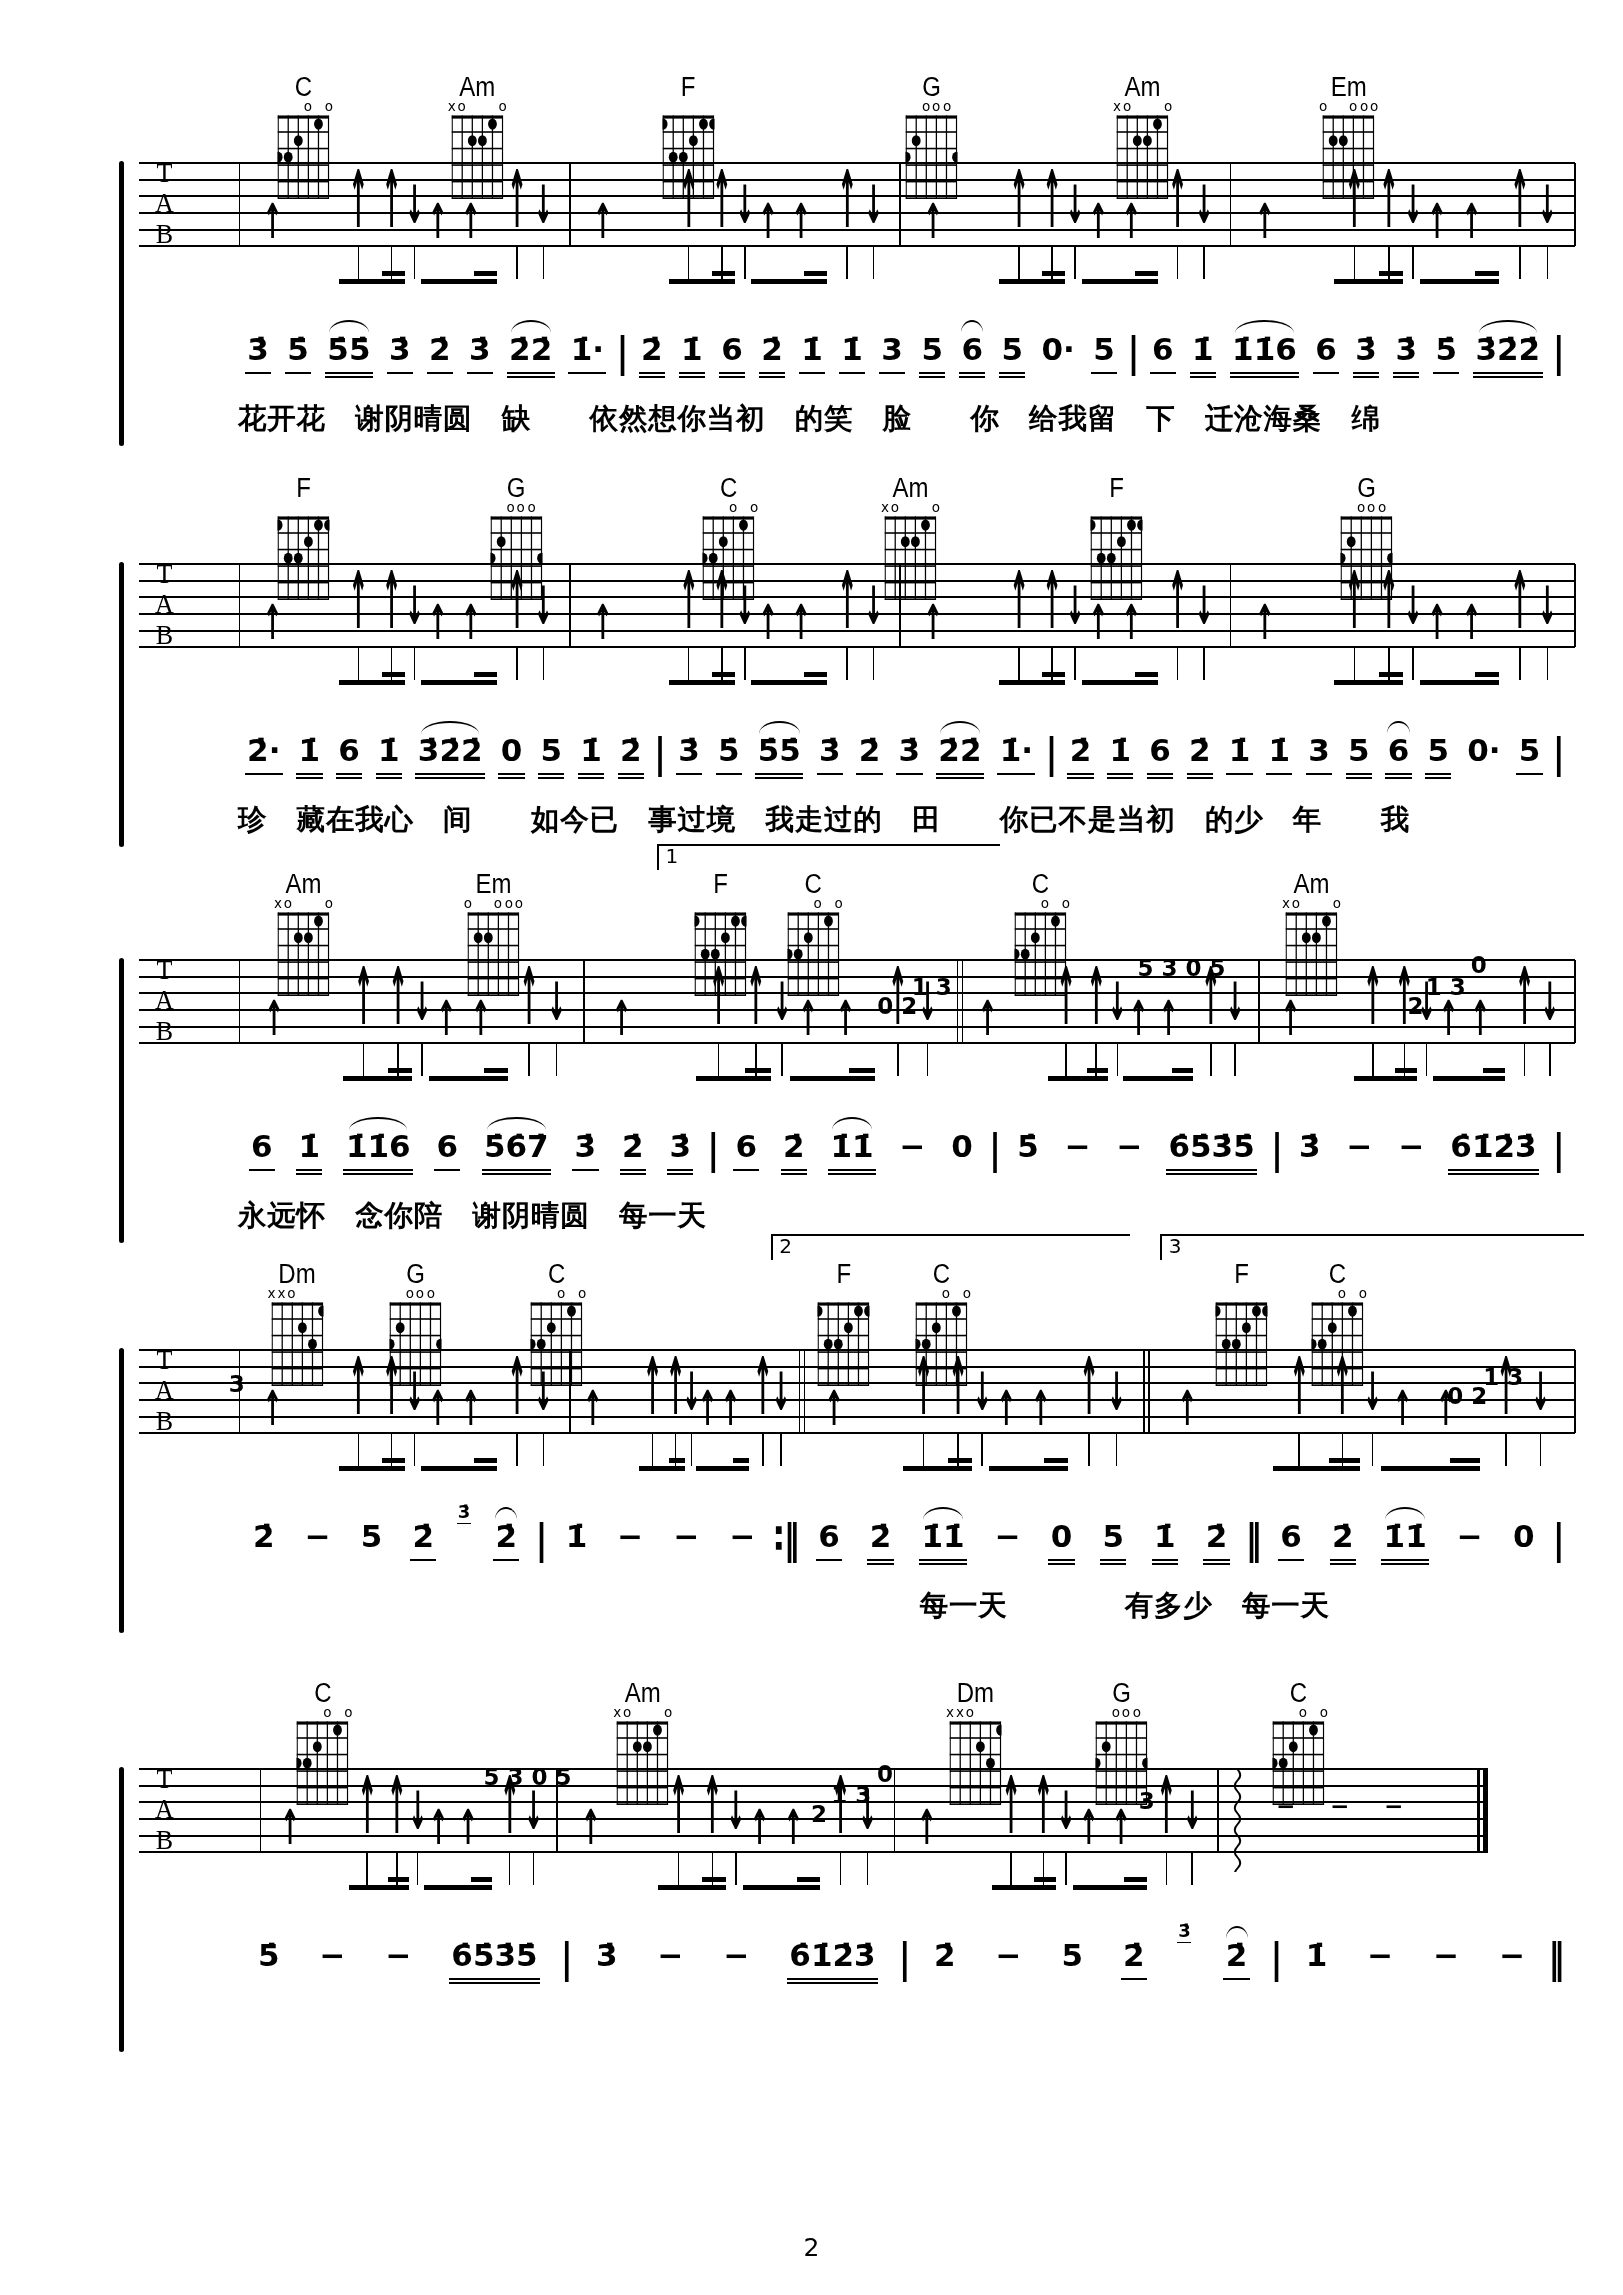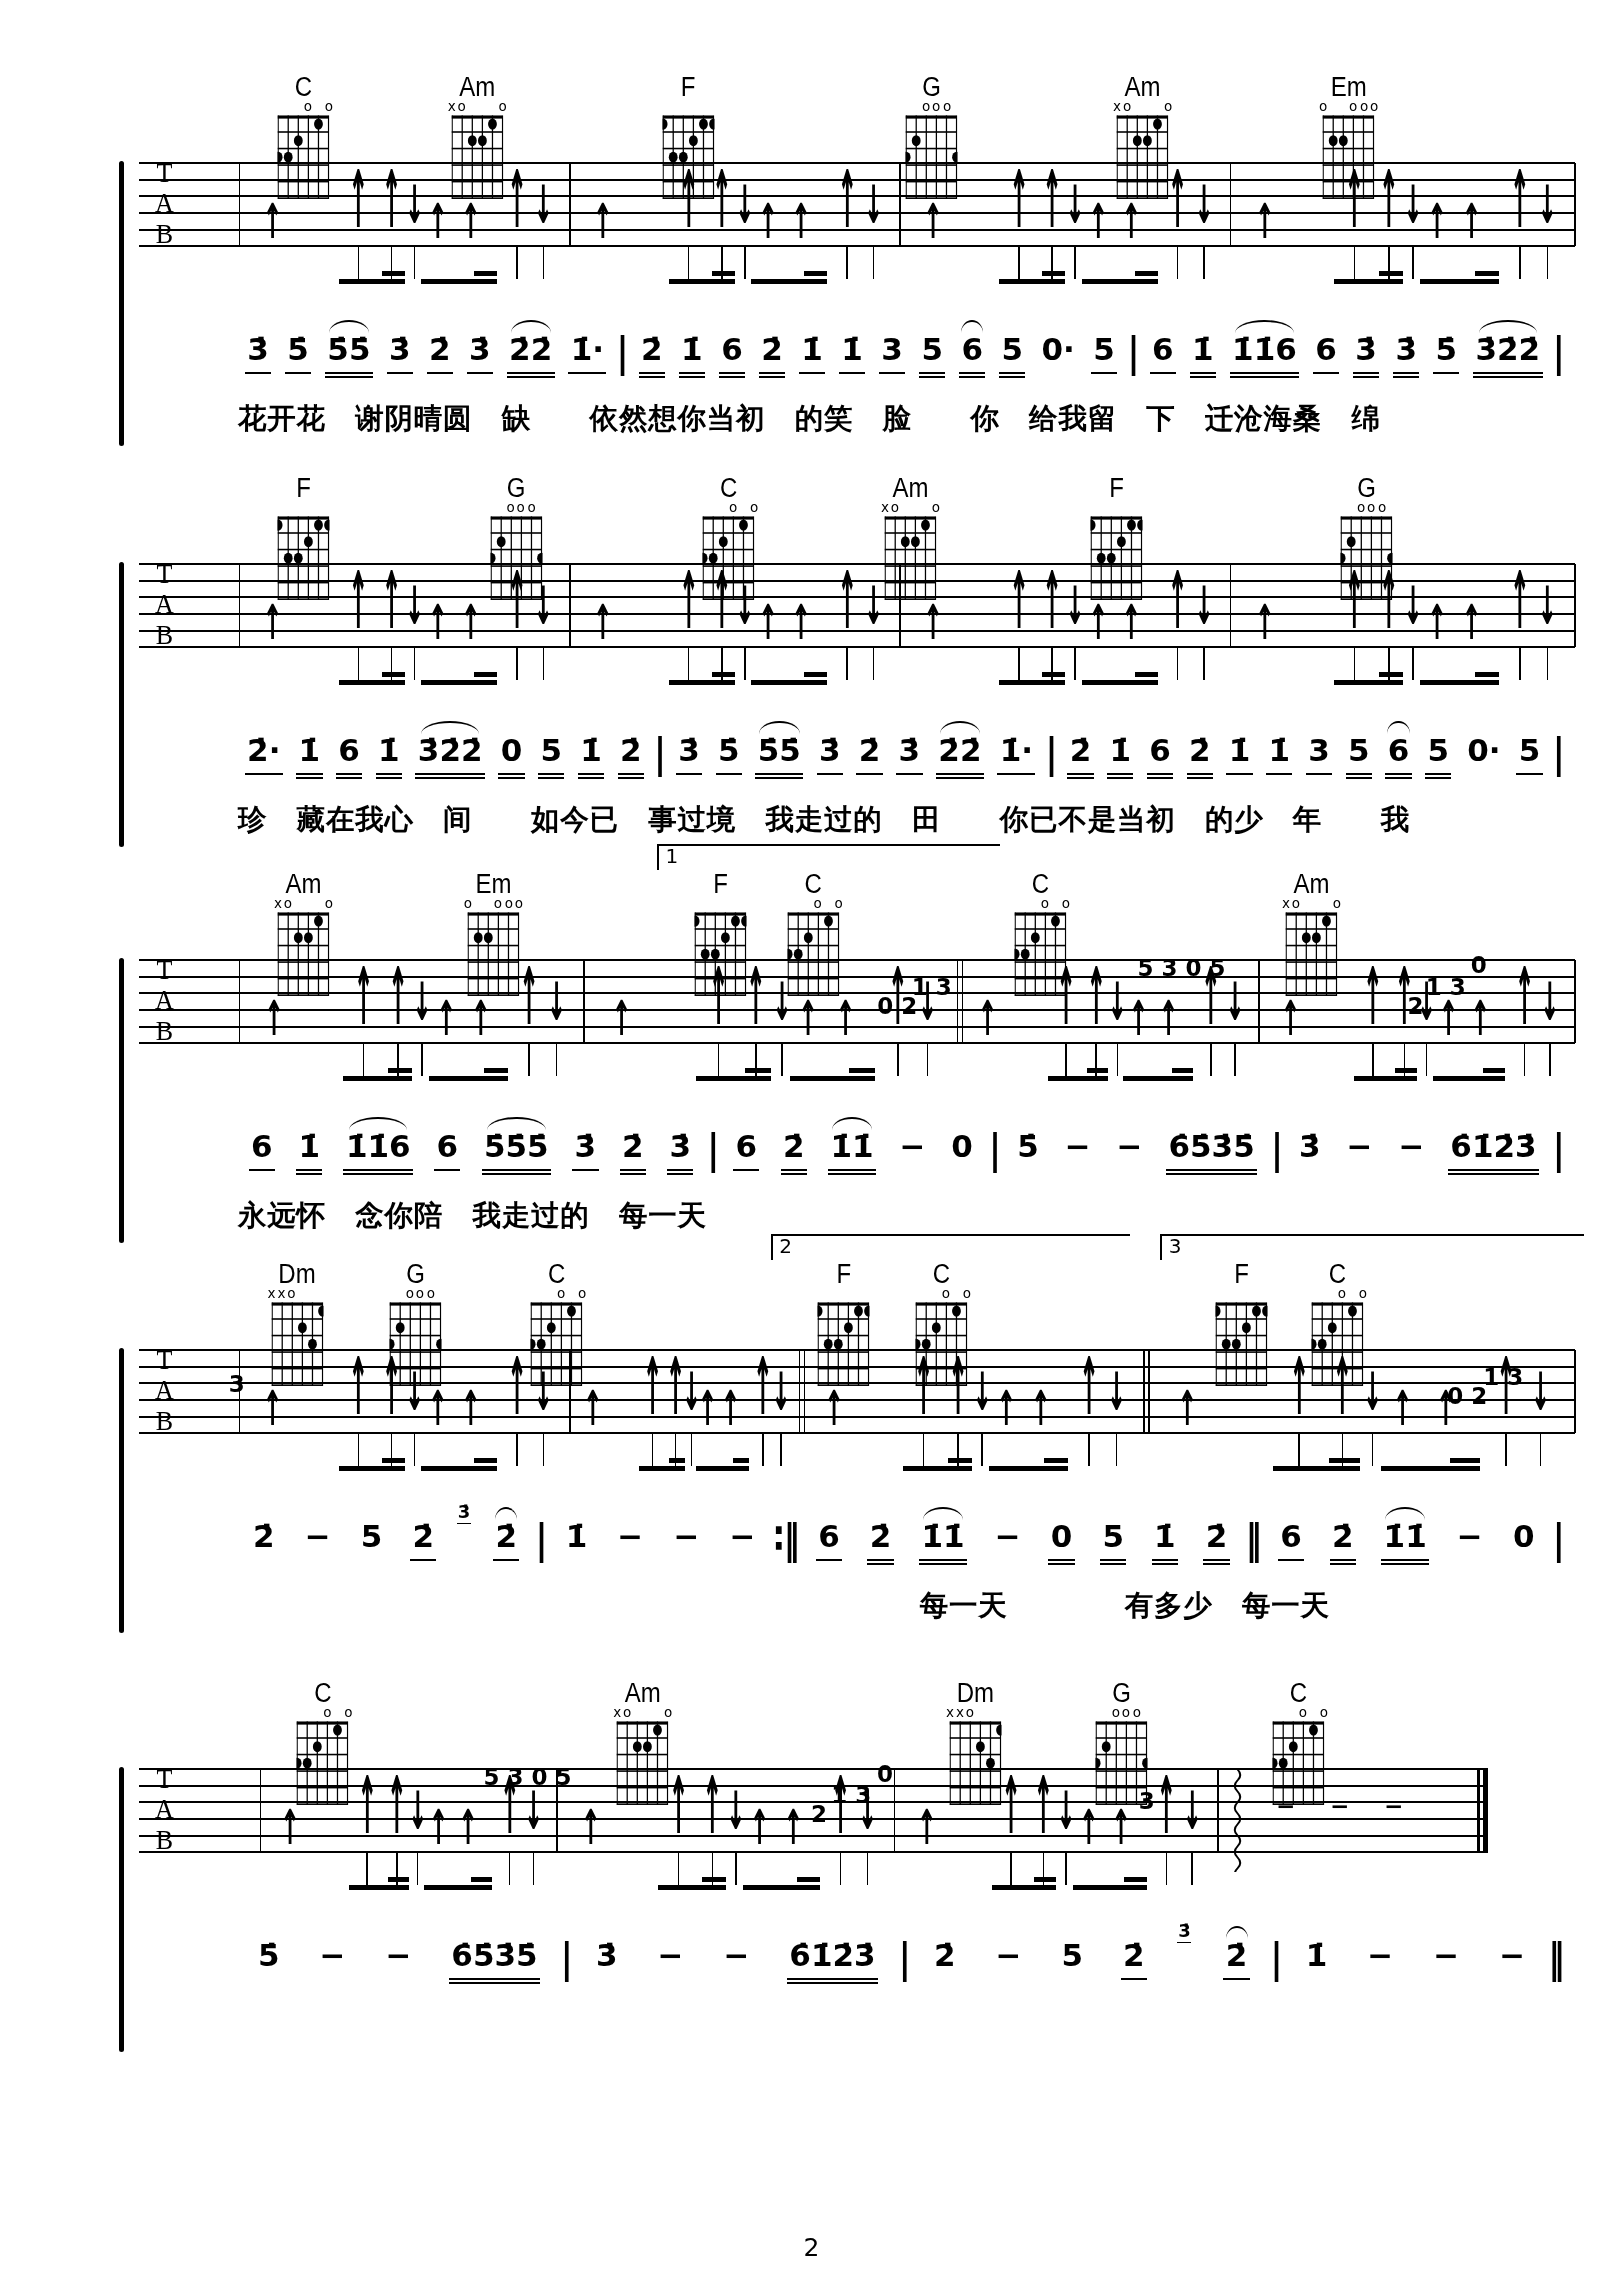--- a/index.html
+++ b/index.html
@@ -855,21 +855,21 @@
           <div class="ann" style="left: 88.9%; top: 33px;">2</div>
           <div class="ann" style="left: 91%; top: 14.3px;">1 3</div>
           <div class="ann" style="left: 93.3%; top: -8px;">0</div>
         </div>
         <div class="jp" style="top: 257px;">
           <div class="jpm" style="flex-grow: 8;">
             <div class="tk u1">6</div>
             <div class="tk u2">1̇</div>
             <div class="tk u2 tie">1̇1̇6</div>
             <div class="tk u1">6</div>
-            <div class="tk u2 tie">5̇5̇5̇</div>
+            <div class="tk u2 tie">5̇6̇7̇</div>
             <div class="tk u1">3̇</div>
             <div class="tk u2">2̇</div>
             <div class="tk u2">3̇</div>
           </div>
           <div class="jbar">|</div>
           <div class="jpm" style="flex-grow: 5;">
             <div class="tk u1">6</div>
             <div class="tk u2">2̇</div>
             <div class="tk u2 tie">1̇1̇</div>
             <div class="tk">−</div>
@@ -884,21 +884,21 @@
           </div>
           <div class="jbar">|</div>
           <div class="jpm" style="flex-grow: 4;">
             <div class="tk">3̇</div>
             <div class="tk">−</div>
             <div class="tk">−</div>
             <div class="tk u2">6̇1̇2̇3̇</div>
           </div>
           <div class="jbar">|</div>
         </div>
-        <div class="ly" style="top: 326px;">永远怀　念你陪　我走过的　每一天</div>
+        <div class="ly" style="top: 326px;">永远怀　念你陪　谢阴晴圆　每一天</div>
       </div>
       <div class="system" style="top: 1261px;">
         <div class="brace"></div>
         <div class="volta" style="left: 47.5%; width: 22%; top: -27px;">
           <div style="position: absolute; left: 6.3px; top: -1.6px; font-size: 20px;">2</div>
         </div>
         <div class="volta" style="left: 71.5%; width: 26%; top: -27px;">
           <div style="position: absolute; left: 6.3px; top: -1.6px; font-size: 20px;">3</div>
         </div>
         <div class="chord" style="left: 18.3%;">

